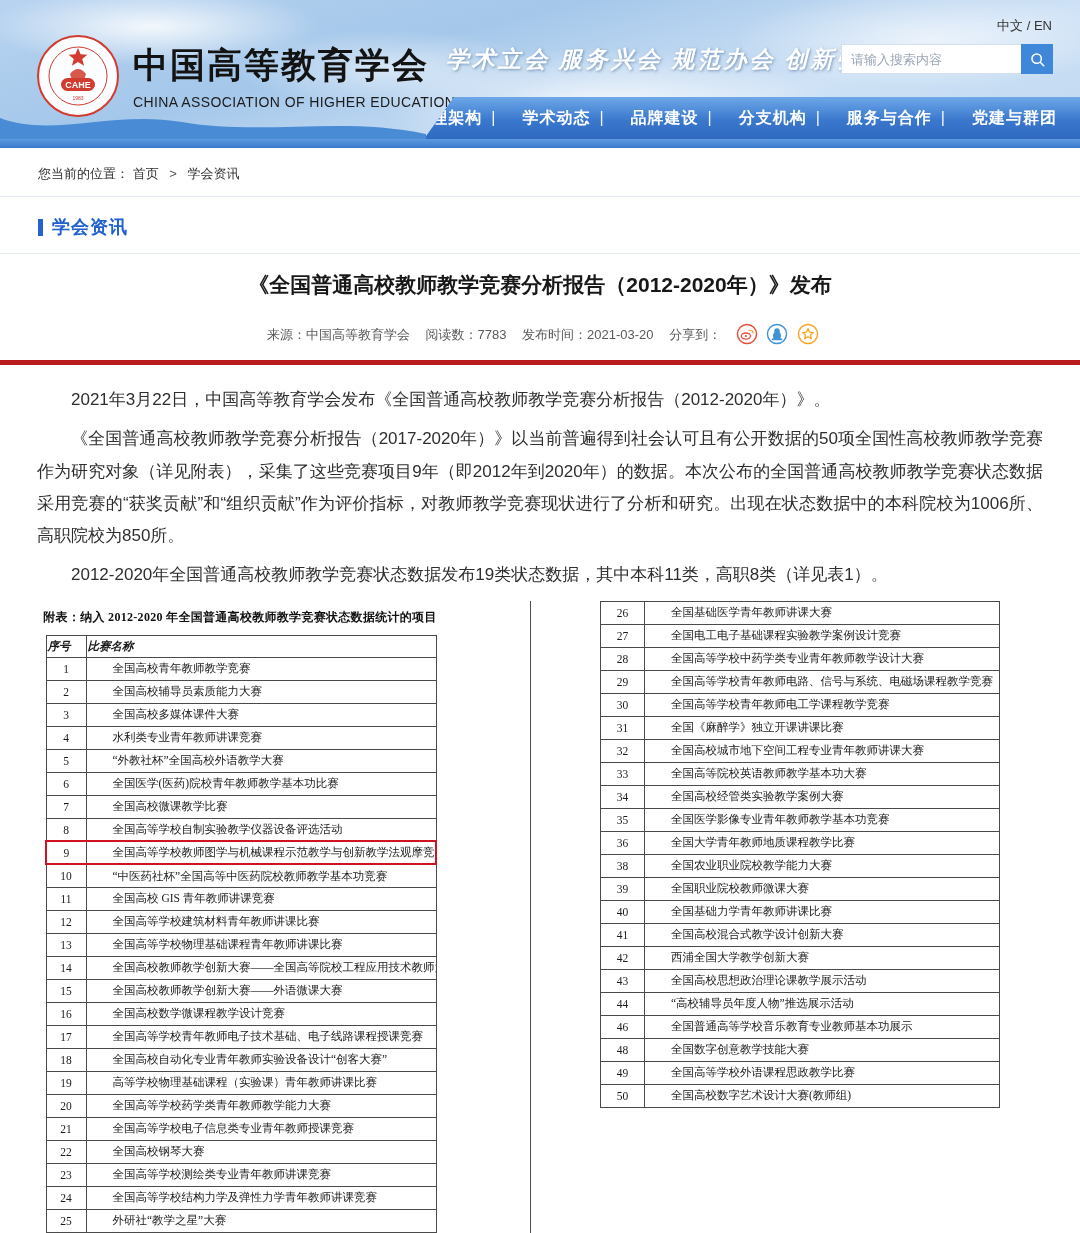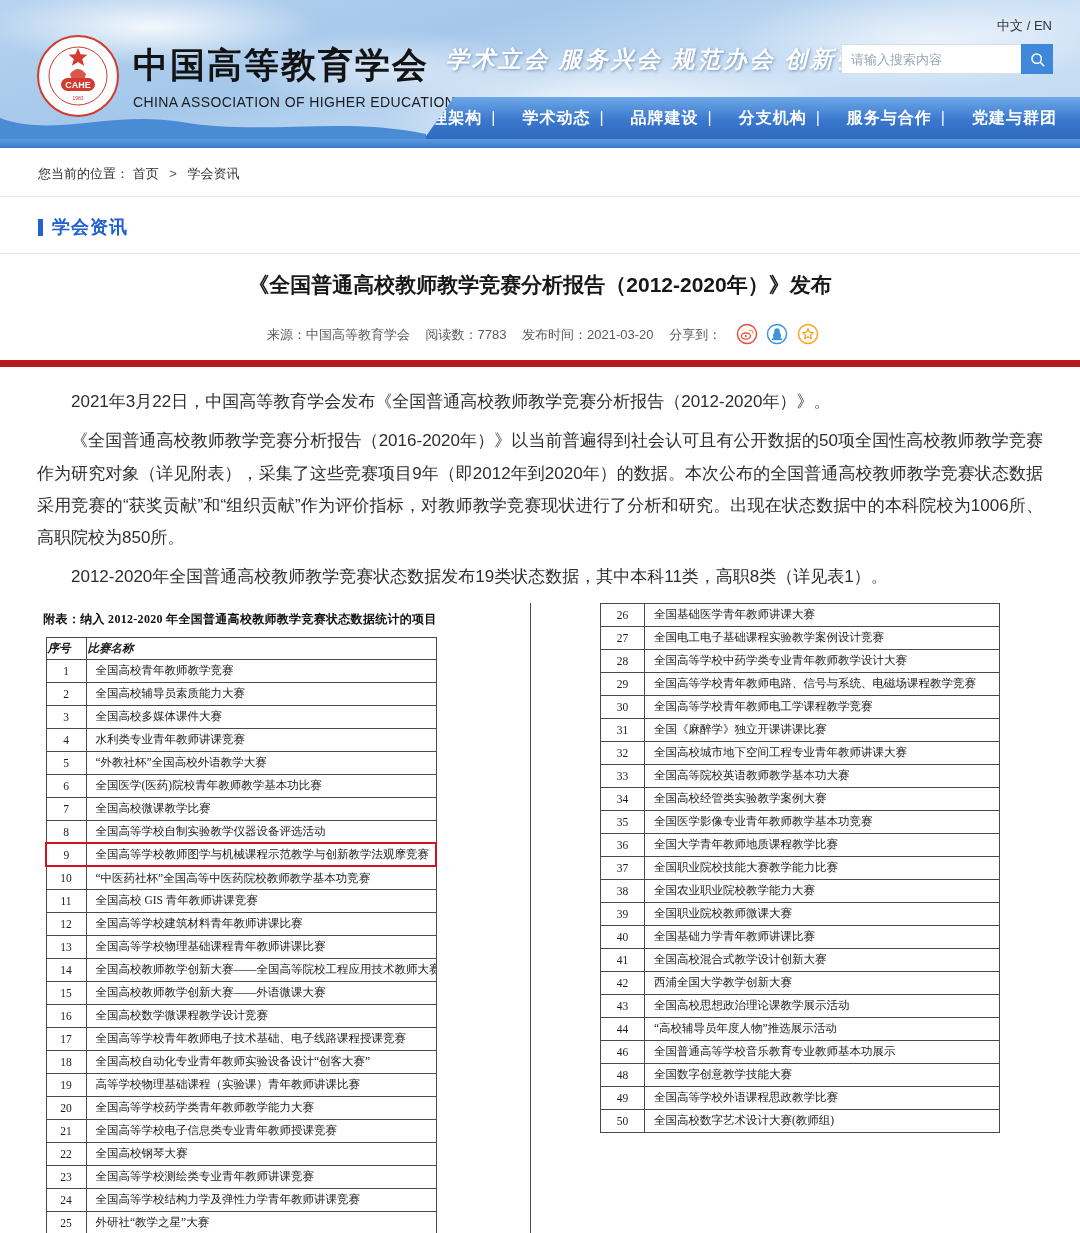--- a/index.html
+++ b/index.html
@@ -63,21 +63,21 @@
   .breadcrumb a { color:#333; text-decoration:none; cursor:pointer; }
   .crumb-sep { margin:0 7px; color:#555; }
 
   
   .section-wrap { padding:18px 0 14px 38px; border-bottom:1px solid #e0e8f4;
                   display:flex; align-items:center; }
   .section-bar { width:5px; height:17px; background:#2463cf; margin-right:9px; }
   .section-title { color:#2161cf; font-size:18px; font-weight:bold; letter-spacing:1px; }
 
   
-  .article-head { padding:17px 0 15px; border-bottom:7px solid #b91c1c; }
+  .article-head { padding:17px 0 15px; border-bottom:5px solid #b91c1c; }
   .article-title { text-align:center; font-size:21px; font-weight:bold; color:#181818; }
   .article-meta { margin-top:24px; text-align:center; font-size:13px; color:#5a5a5a; }
   .article-meta .m { margin:0 6px; }
   .share-icon { vertical-align:-6px; margin-left:5px; cursor:pointer; }
 
   
   .article-body { padding:12px 37px 0; }
   .article-body p { font-size:17px; color:#2e2e2e; line-height:1.9; text-align:justify;
                     text-indent:2em; margin:7px 0; }
 
@@ -86,21 +86,21 @@
                 font-family:"Liberation Serif", serif; }
   .v-divider { position:absolute; left:530px; top:2px; width:1px; height:658px; background:#4f4f4f; }
   .doc-caption { position:absolute; left:30px; top:10px; width:420px; text-align:center;
                  font-size:12px; font-weight:bold; color:#111; letter-spacing:.3px; }
   table.doc { border-collapse:collapse; table-layout:fixed; }
   table.doc th, table.doc td { border:1px solid #4a4a4a; font-size:11.5px; color:#1b1b1b;
                  white-space:nowrap; overflow:hidden; }
   table.doc th { height:22px; font-weight:bold; text-align:left;font-style:italic; }
   table.doc td { height:23px; }
   td.no, th.no { width:40px; text-align:center; }
-  td.nm { padding-left:9px; }
+  td.nm { padding-left:26px; }
   .left-table  { position:absolute; left:45px;  top:36px; width:392px; }
   .right-table { position:absolute; left:600px; top:2px;  width:400px; }
   .right-table td.no { width:44px; }
   tr.hl td { border-top:2px solid #cf1322; border-bottom:2px solid #cf1322; }
   tr.hl td:first-child { border-left:2px solid #cf1322; }
   tr.hl td:last-child  { border-right:2px solid #cf1322; }
 </style>
 </head>
 <body>
 
@@ -187,21 +187,21 @@
     </svg>
     <svg class="share-icon" width="22" height="22" viewBox="0 0 24 24">
       <circle cx="12" cy="12" r="10.4" fill="none" stroke="#f5a623" stroke-width="1.6"></circle>
       <path d="M12 6.2 l1.7 3.8 4.1 .4 -3.1 2.7 .9 4 -3.6-2.1 -3.6 2.1 .9-4 -3.1-2.7 4.1-.4 z" fill="none" stroke="#f5a623" stroke-width="1.4" stroke-linejoin="round"></path>
     </svg>
   </div>
 </div>
 
 <div class="article-body">
   <p>2021年3月22日，中国高等教育学会发布《全国普通高校教师教学竞赛分析报告（2012-2020年）》。</p>
-  <p>《全国普通高校教师教学竞赛分析报告（2016-2020年）》以当前普遍得到社会认可且有公开数据的50项全国性高校教师教学竞赛作为研究对象（详见附表），采集了这些竞赛项目9年（即2012年到2020年）的数据。本次公布的全国普通高校教师教学竞赛状态数据采用竞赛的“获奖贡献”和“组织贡献”作为评价指标，对教师教学竞赛现状进行了分析和研究。出现在状态数据中的本科院校为1006所、高职院校为850所。</p>
+  <p>《全国普通高校教师教学竞赛分析报告（2017-2020年）》以当前普遍得到社会认可且有公开数据的50项全国性高校教师教学竞赛作为研究对象（详见附表），采集了这些竞赛项目9年（即2012年到2020年）的数据。本次公布的全国普通高校教师教学竞赛状态数据采用竞赛的“获奖贡献”和“组织贡献”作为评价指标，对教师教学竞赛现状进行了分析和研究。出现在状态数据中的本科院校为1006所、高职院校为850所。</p>
   <p>2012-2020年全国普通高校教师教学竞赛状态数据发布19类状态数据，其中本科11类，高职8类（详见表1）。</p>
 </div>
 
 <div class="attachment">
   <div class="v-divider"></div>
   <div class="doc-caption">附表：纳入 2012-2020 年全国普通高校教师教学竞赛状态数据统计的项目</div>
 
   <table class="doc left-table">
     <thead>
       <tr>
@@ -353,24 +353,20 @@
         </tr>
         <tr>
           <td class="no">35</td>
           <td class="nm">全国医学影像专业青年教师教学基本功竞赛</td>
         </tr>
         <tr>
           <td class="no">36</td>
           <td class="nm">全国大学青年教师地质课程教学比赛</td>
         </tr>
         <tr>
-          <td class="no">37</td>
-          <td class="nm">全国职业院校技能大赛教学能力比赛</td>
-        </tr>
-        <tr>
           <td class="no">38</td>
           <td class="nm">全国农业职业院校教学能力大赛</td>
         </tr>
         <tr>
           <td class="no">39</td>
           <td class="nm">全国职业院校教师微课大赛</td>
         </tr>
         <tr>
           <td class="no">40</td>
           <td class="nm">全国基础力学青年教师讲课比赛</td>

